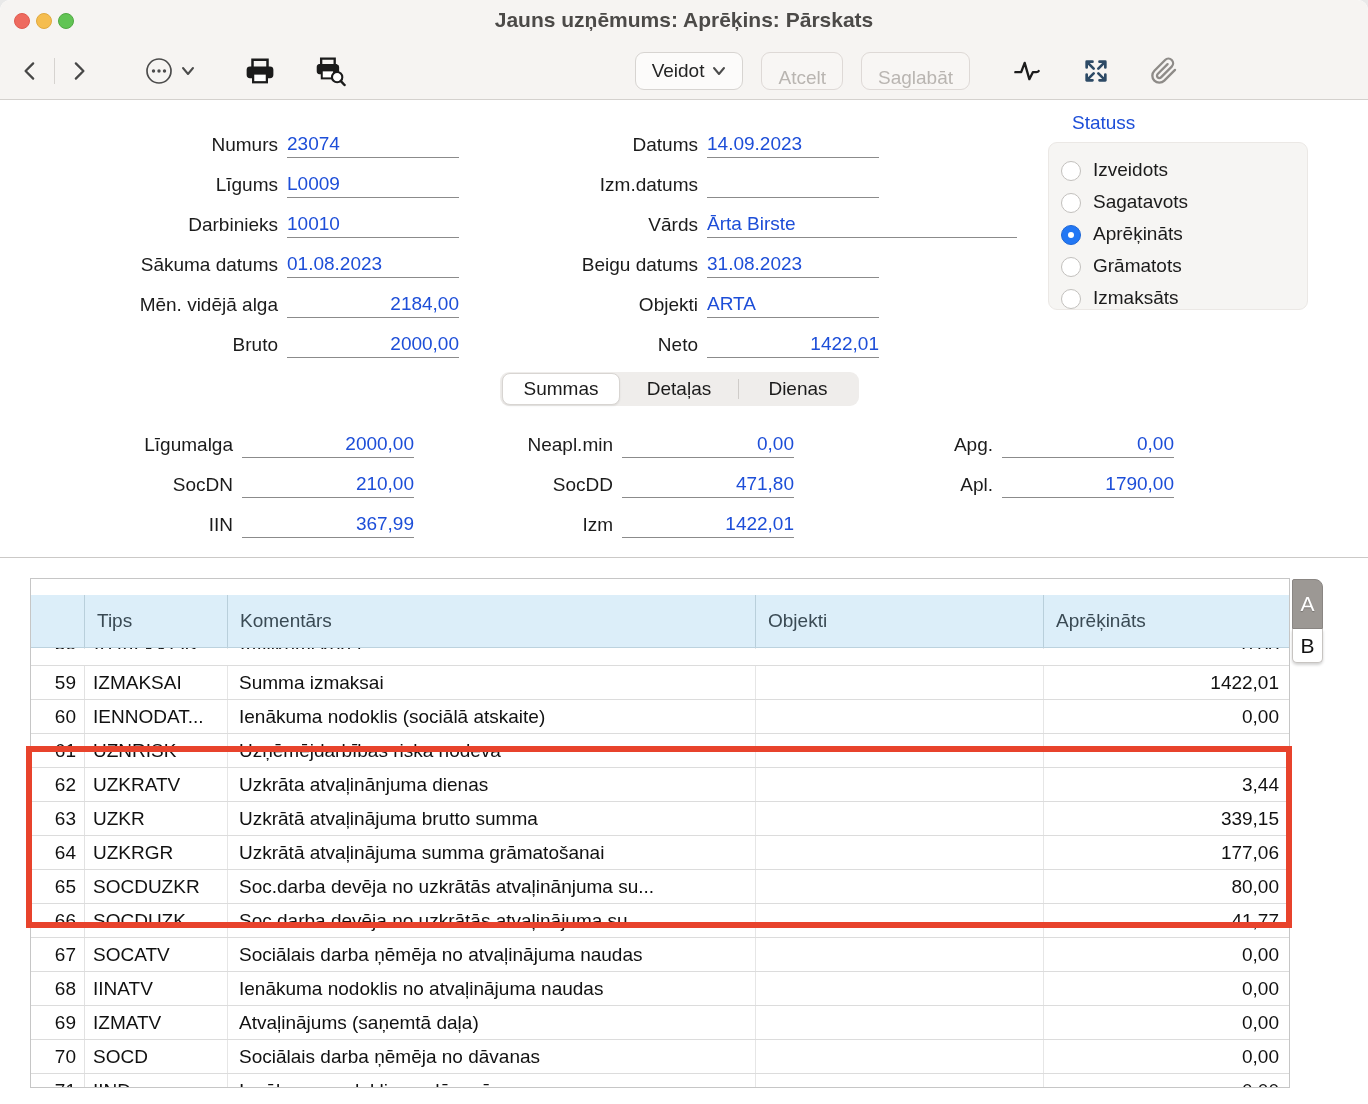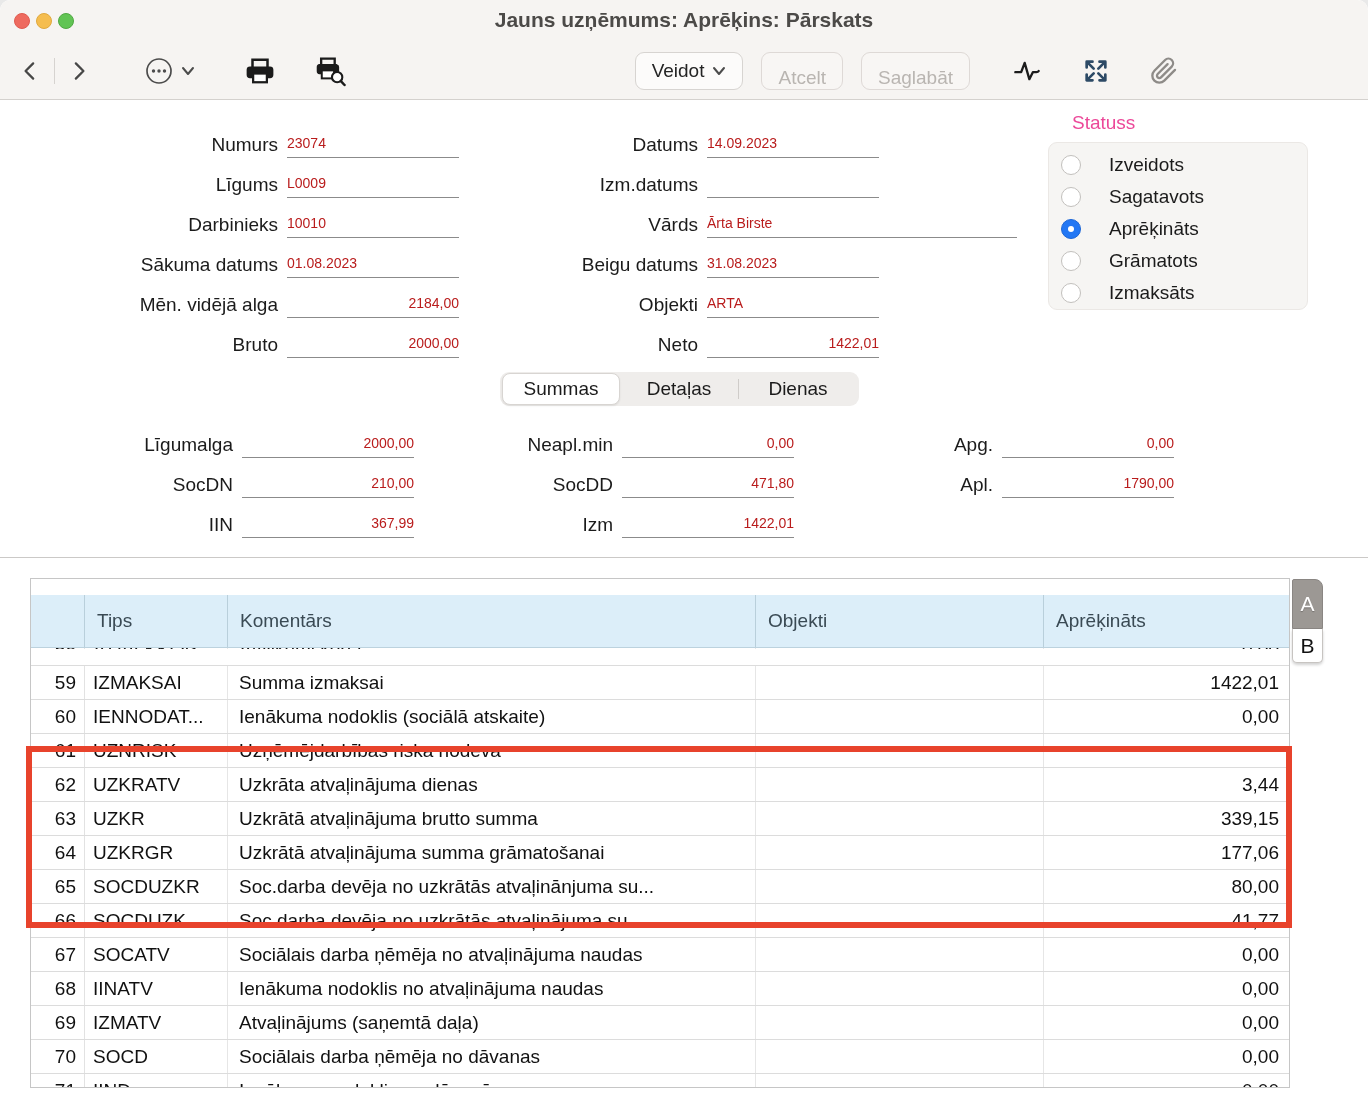--- a/index.html
+++ b/index.html
@@ -21,29 +21,29 @@
   .tb-sep{width:1px;height:26px;background:#d6d3d0;margin:0 10px;}
   .btn{height:38px;border:1px solid #d7d4d1;border-radius:9px;background:#fcfbfa;
        font-size:19px;color:#242424;display:flex;align-items:center;padding:0 16px;gap:8px;}
   .btn.disabled{background:#f8f6f4;border-color:#ded9d6;color:#b9b5b1;align-items:flex-end;}
   
   .fields{position:absolute;top:118px;}
   #fields-left{left:40px;width:440px;}
   #fields-mid{left:460px;width:590px;}
   .frow{display:flex;align-items:flex-end;height:40px;}
   .flabel{width:247px;text-align:right;padding-right:9px;padding-bottom:2px;font-size:19px;color:#1b1b1b;white-space:nowrap;}
-  .fvalue{width:172px;height:27px;line-height:25px;font-size:14px;color:#b91c1c;
+  .fvalue{width:172px;height:27px;line-height:25px;font-size:19px;color:#1d4ed8;
           border-bottom:1px solid #8b8b8b;white-space:nowrap;}
   .fvalue.wide{width:310px;}
   .fvalue.num{text-align:right;}
   
-  .status-title{position:absolute;left:1072px;top:112px;font-size:19px;color:#ec4899;}
+  .status-title{position:absolute;left:1072px;top:112px;font-size:19px;color:#1d4ed8;}
   .status-box{position:absolute;left:1048px;top:142px;width:260px;height:168px;background:#f6f5f3;
               border:1px solid #ebe8e5;border-radius:9px;padding:6px 0 0 12px;}
-  .srow{display:flex;align-items:center;height:32px;gap:28px;}
+  .srow{display:flex;align-items:flex-end;height:32px;gap:12px;}
   .radio{width:20px;height:20px;border-radius:50%;background:#ffffff;border:1px solid #c2c0bd;
          display:inline-block;position:relative;flex:0 0 auto;}
   .radio.sel{background:#2277f4;border-color:#1d66d6;}
   .radio.sel::after{content:"";position:absolute;left:6px;top:6px;width:6px;height:6px;border-radius:50%;background:#ffffff;}
   .slabel{font-size:19px;color:#1b1b1b;}
   
   .tabs{position:absolute;left:500px;top:372px;height:34px;background:#efedeb;border-radius:9px;
         display:flex;align-items:center;padding:0 2px;}
   .tab{min-width:118px;height:34px;display:flex;align-items:center;justify-content:center;
        font-size:19px;color:#1b1b1b;padding:0 12px;}
@@ -335,21 +335,21 @@
         </div>
         <div class="trow">
           <div class="cell c0">61</div>
           <div class="cell c1">UZNRISK</div>
           <div class="cell c2">Uzņēmējdarbības riska nodeva</div>
           <div class="cell c3"></div>
         </div>
         <div class="trow">
           <div class="cell c0">62</div>
           <div class="cell c1">UZKRATV</div>
-          <div class="cell c2">Uzkrāta atvaļinājuma dienas</div>
+          <div class="cell c2">Uzkrāta atvaļinānjuma dienas</div>
           <div class="cell c3"></div>
           <div class="cell c4">3,44</div>
         </div>
         <div class="trow">
           <div class="cell c0">63</div>
           <div class="cell c1">UZKR</div>
           <div class="cell c2">Uzkrātā atvaļinājuma brutto summa</div>
           <div class="cell c3"></div>
           <div class="cell c4">339,15</div>
         </div>

